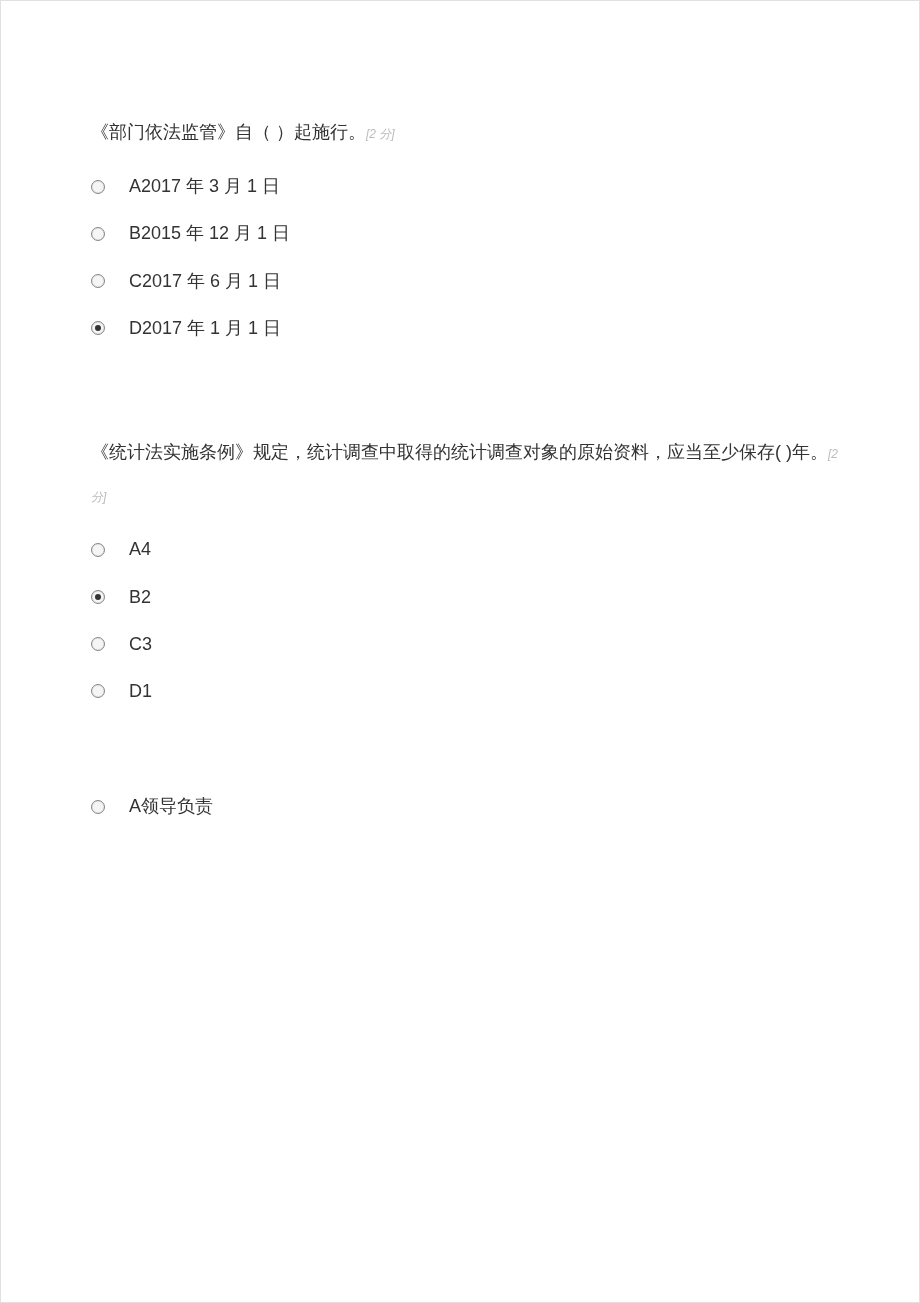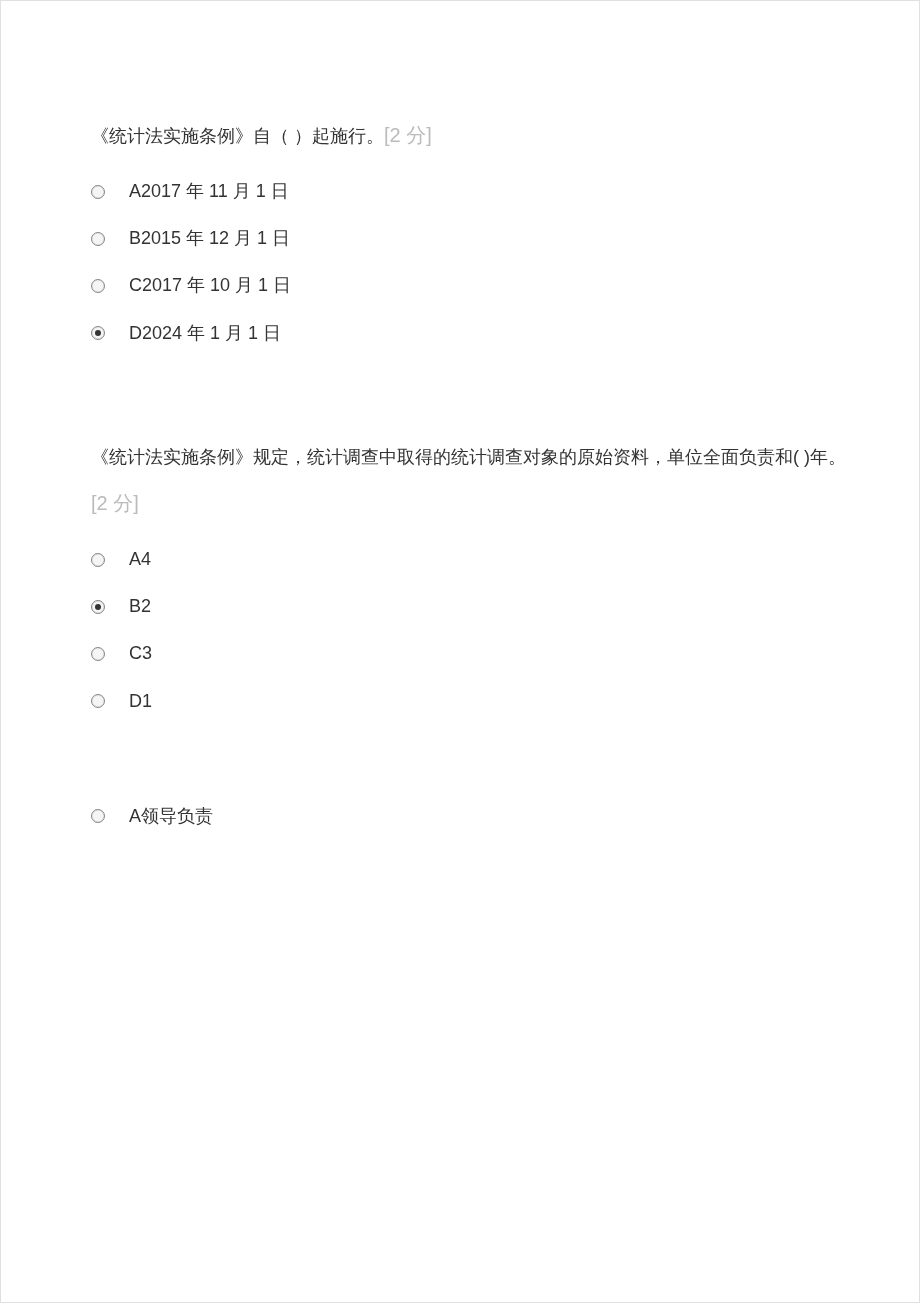--- a/index.html
+++ b/index.html
@@ -23,21 +23,22 @@
     }
     .question-text {
       font-size: 18px;
       color: #333333;
       line-height: 2.4;
       padding-left: 20px;
       margin-bottom: 20px;
     }
     .score {
       color: #bbbbbb;
-      font-size: 20px;
+      font-size: 12px;
+      font-style: italic;
     }
     .options {
       padding-left: 20px;
     }
     .option-row {
       display: flex;
       align-items: center;
       margin-bottom: 22px;
       line-height: 1.4;
     }
@@ -76,57 +77,57 @@
       color: #333333;
     }
   </style>
 </head>
 <body>
 
 <div class="page">
 
   <div class="question-block">
     <div class="question-text">
-      <span>《统计法实施条例》自（   ）起施行。</span><span class="score">[2 分]</span>
+      <span>《部门依法监管》自（   ）起施行。</span><span class="score">[2 分]</span>
     </div>
     <div class="options">
       <div class="option-row">
         <span class="radio"></span>
         <span class="option-inner">
           <span class="option-letter">A</span>
-            <span class="option-text">2017 年 11 月 1 日</span>
+            <span class="option-text">2017 年 3 月 1 日</span>
         </span>
       </div>
       <div class="option-row">
         <span class="radio"></span>
         <span class="option-inner">
           <span class="option-letter">B</span>
             <span class="option-text">2015 年 12 月 1 日</span>
         </span>
       </div>
       <div class="option-row">
         <span class="radio"></span>
         <span class="option-inner">
           <span class="option-letter">C</span>
-            <span class="option-text">2017 年 10 月 1 日</span>
+            <span class="option-text">2017 年 6 月 1 日</span>
         </span>
       </div>
       <div class="option-row">
         <span class="radio selected"></span>
         <span class="option-inner">
           <span class="option-letter">D</span>
-            <span class="option-text">2024 年 1 月 1 日</span>
+            <span class="option-text">2017 年 1 月 1 日</span>
         </span>
       </div>
     </div>
   </div>
 
   <div class="question-block">
     <div class="question-text">
-      <span>《统计法实施条例》规定，统计调查中取得的统计调查对象的原始资料，单位全面负责和( )年。</span><span class="score">[2 分]</span>
+      <span>《统计法实施条例》规定，统计调查中取得的统计调查对象的原始资料，应当至少保存( )年。</span><span class="score">[2 分]</span>
     </div>
     <div class="options">
       <div class="option-row">
         <span class="radio"></span>
         <span class="option-inner">
           <span class="option-letter">A</span>
             <span class="option-text">4</span>
         </span>
       </div>
       <div class="option-row">

